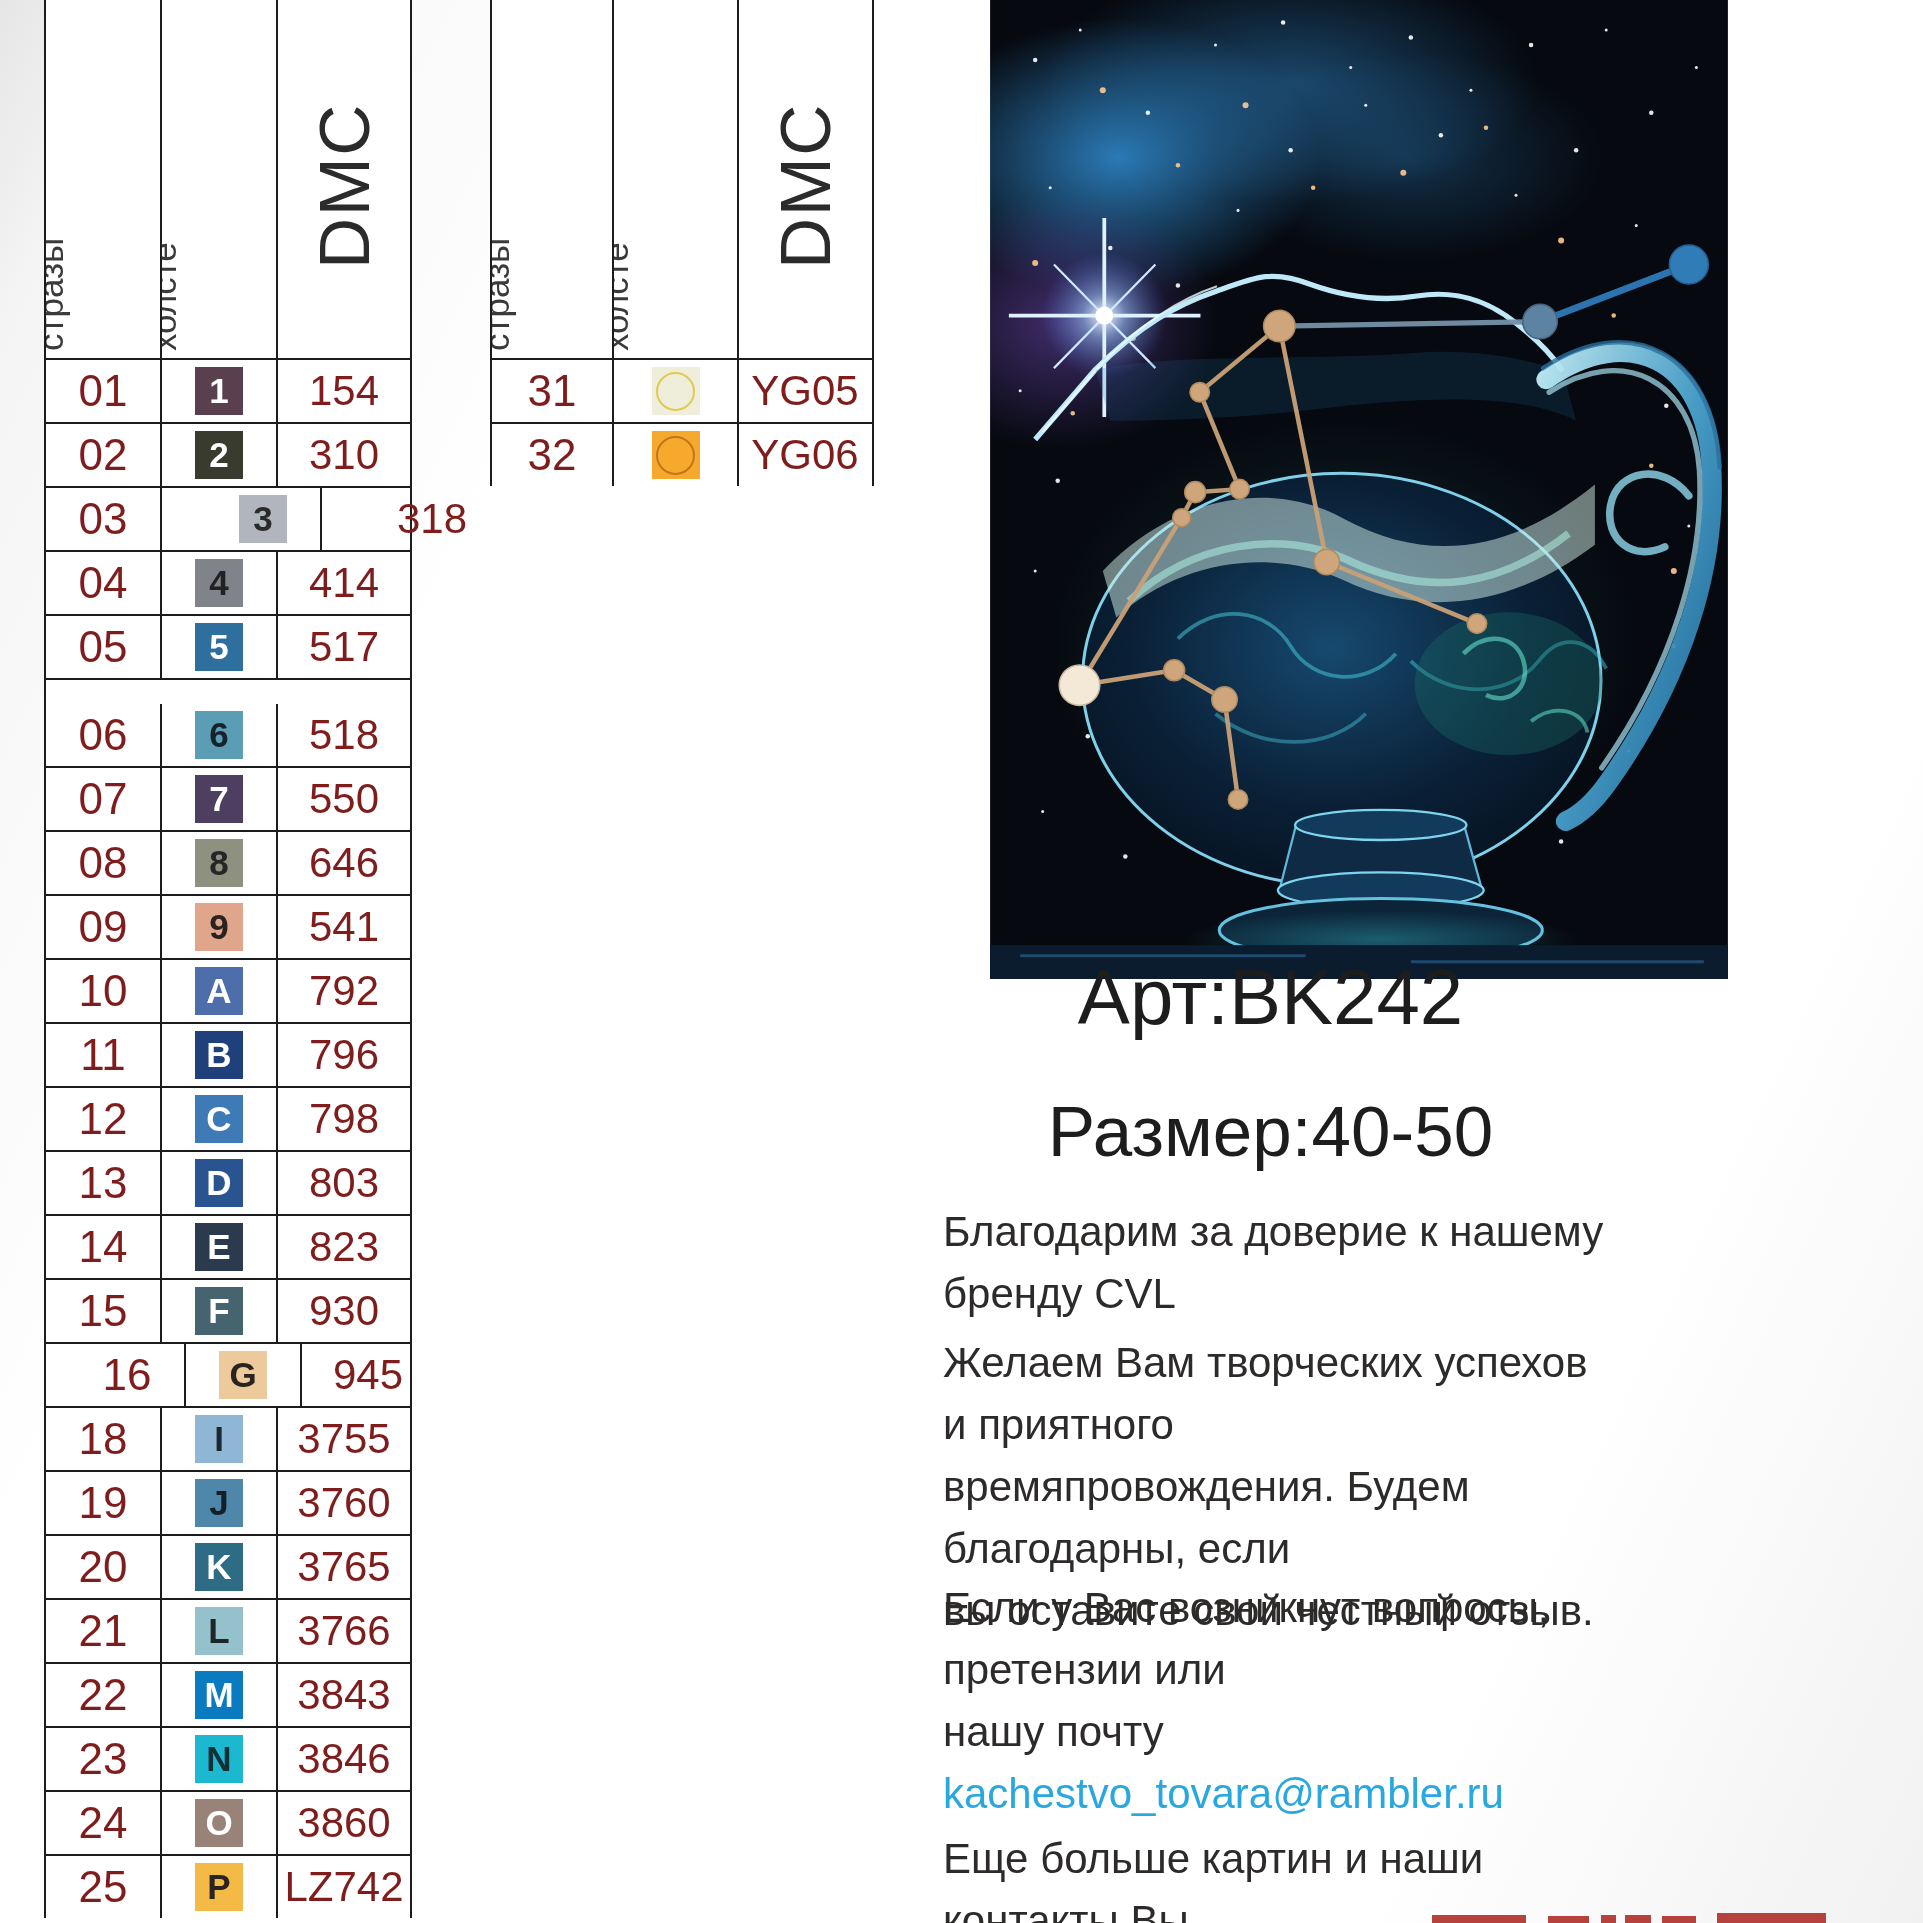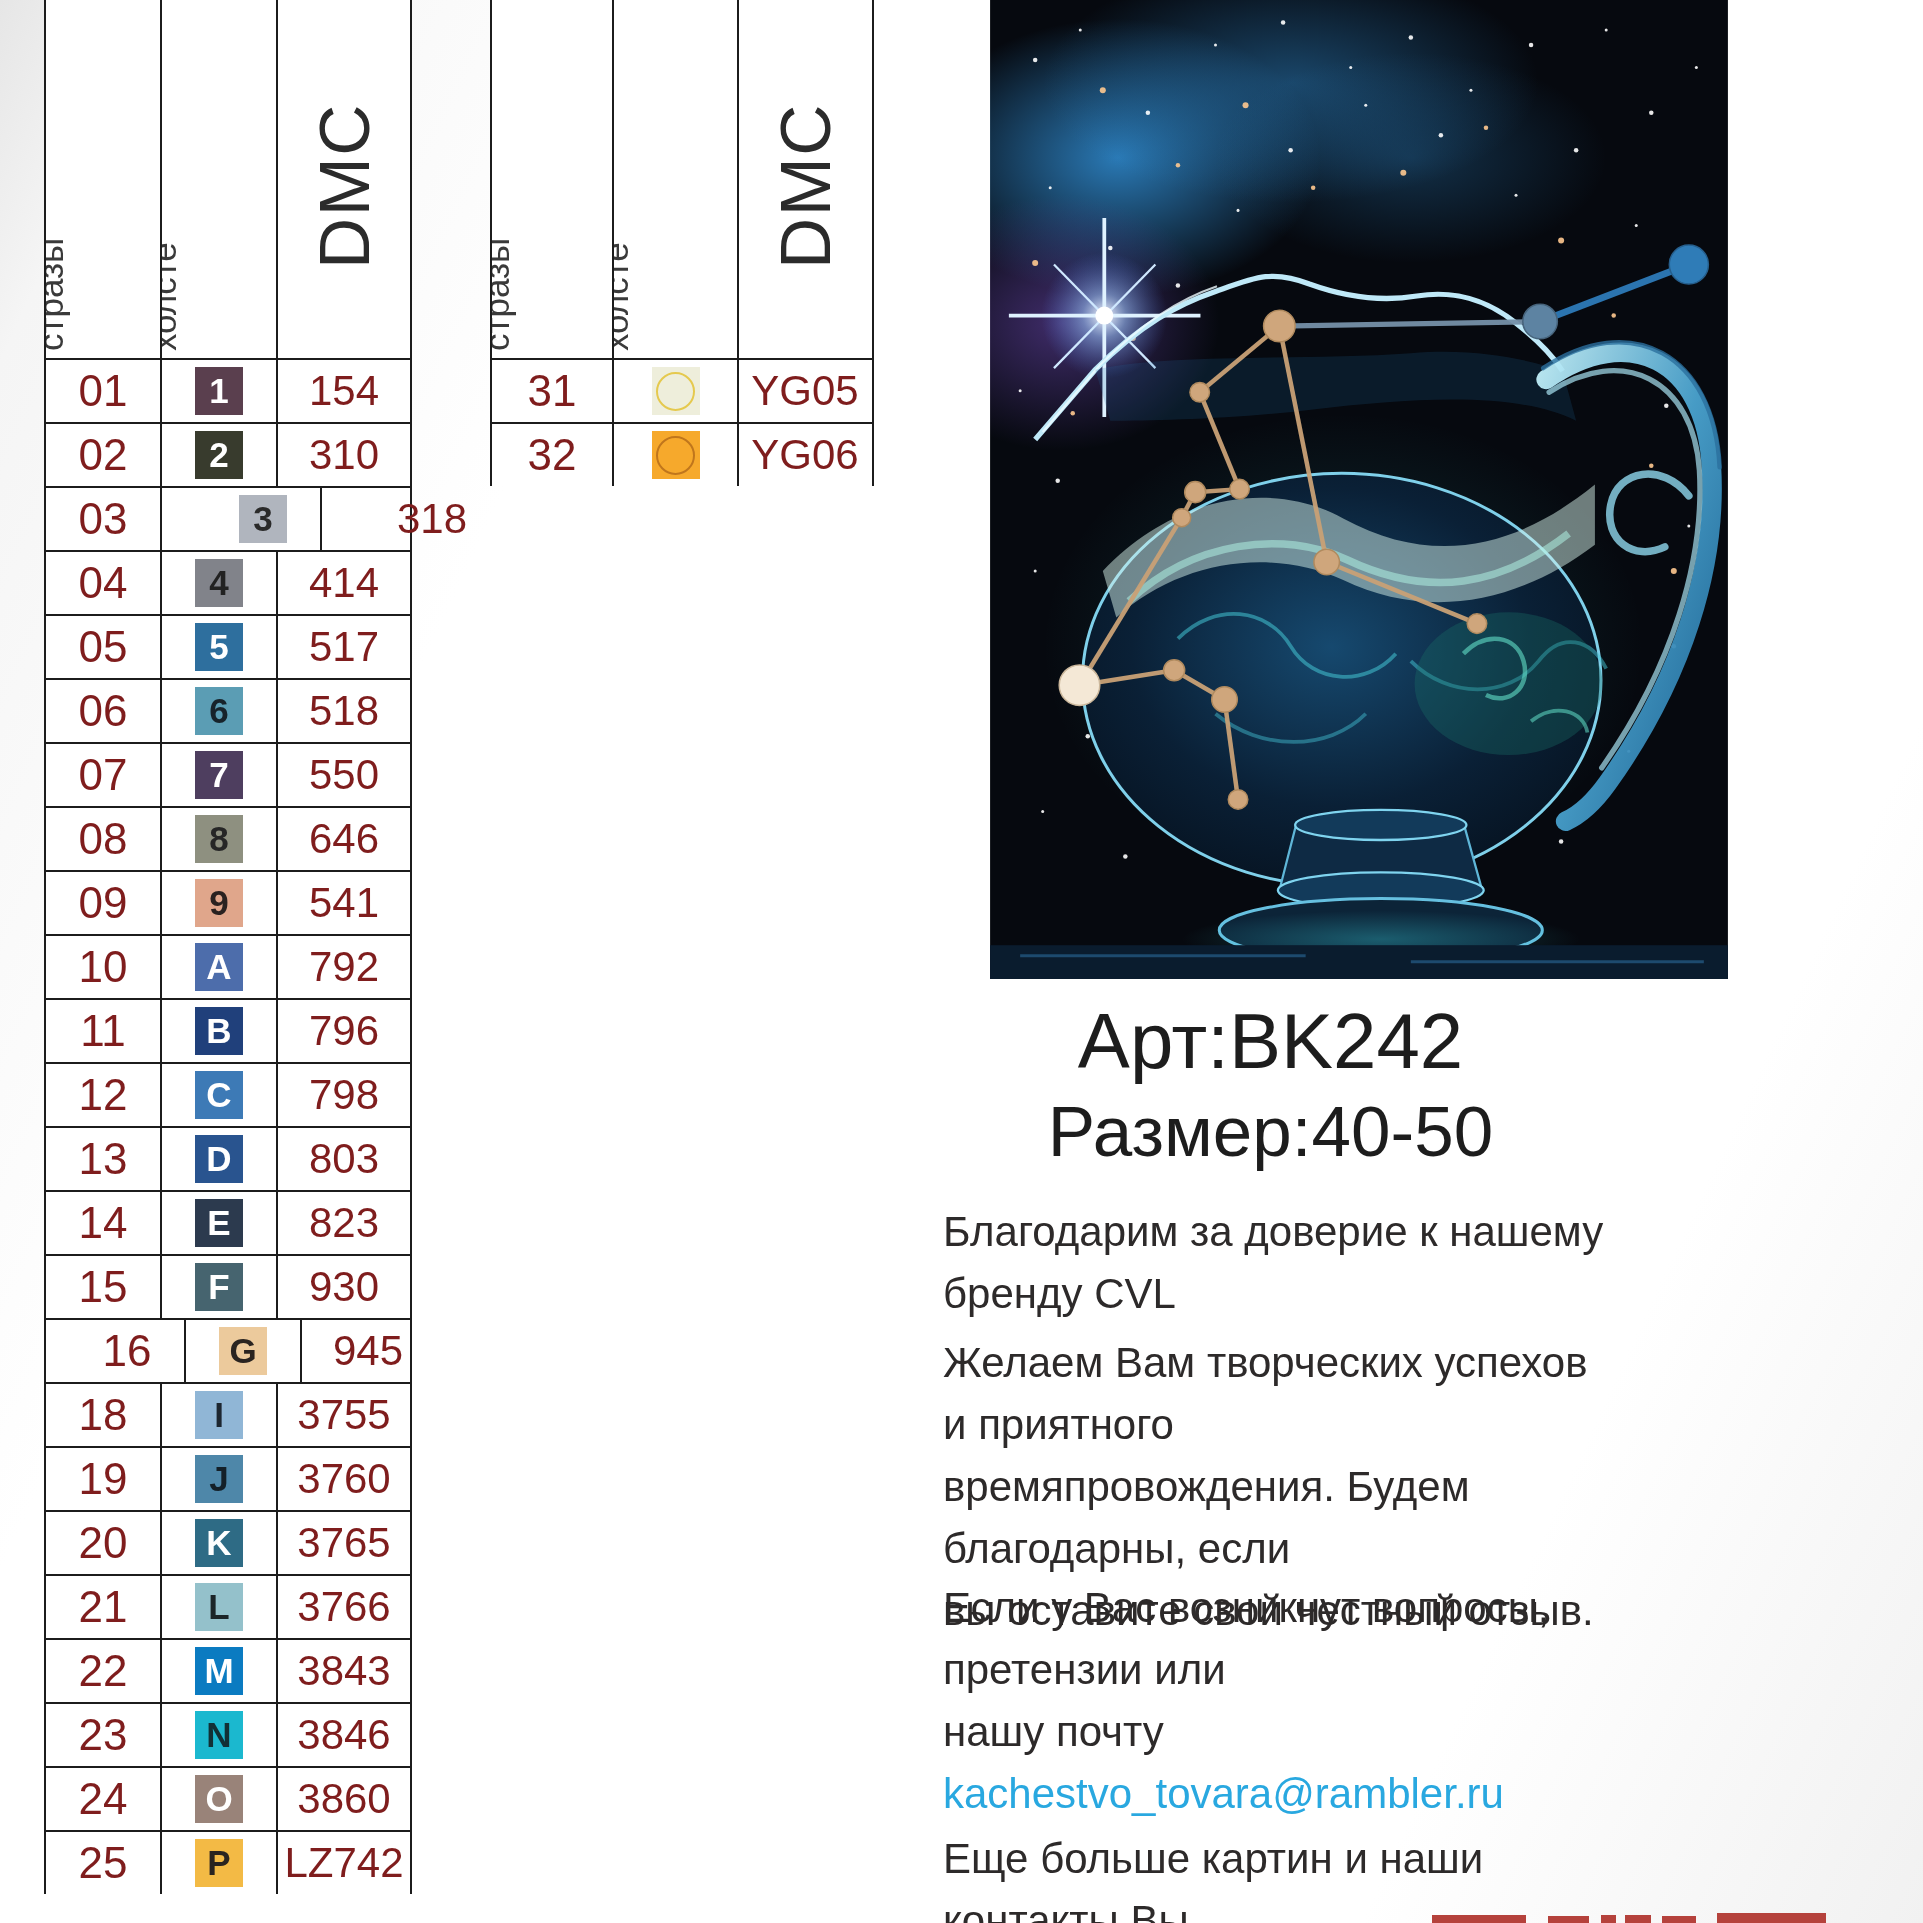--- a/index.html
+++ b/index.html
@@ -20,21 +20,21 @@
   .lg-cell{height:100%;display:flex;align-items:center;justify-content:center;border-right:2.3px solid #1c1c1c;}
   .lg-cell:last-child{border-right:none;}
   .num,.dmc{font-size:44px;color:#7f1d1d;}
   .dmc{font-size:42px;}
   .sq{width:48px;height:48px;display:flex;align-items:center;justify-content:center;
       font-size:35px;font-weight:bold;position:relative;}
   .ring{width:35px;height:35px;border-radius:50%;border:2.3px solid;}
   
   .artwork{position:absolute;left:990px;top:0;width:738px;height:979px;}
   .captions{position:absolute;left:936px;width:669px;text-align:center;color:#1d1d1d;}
-  #cap-art{top:996px;font-size:78px;}
+  #cap-art{top:952px;font-size:78px;}
   #cap-size{top:1091px;font-size:71px;}
   .para{position:absolute;left:943px;width:661px;font-size:42px;line-height:62px;color:#2d2a2a;}
   #para1{top:1201px;}
   #para2{top:1332px;}
   #para3{top:1577px;}
   #para4{top:1828px;}
   .email{color:#29a8e0;text-decoration:none;cursor:pointer;}
   .logo-block{position:absolute;}
 </style>
 </head>
@@ -105,21 +105,21 @@
       <div class="lg-cell">
             <span class="num">05</span>
           </div>
       <div class="lg-cell">
             <span class="sq" style="background: rgb(46, 111, 158); color: rgb(255, 255, 255);">5</span>
           </div>
       <div class="lg-cell">
             <span class="dmc">517</span>
           </div>
     </div>
-        <div class="lg-row" style="height: 62px; grid-template-columns: 116px 116px 132px;">
+        <div class="lg-row" style="height: 62px; grid-template-columns: 116px 116px 132px; margin-top: 24px;">
       <div class="lg-cell">
             <span class="num">06</span>
           </div>
       <div class="lg-cell">
             <span class="sq" style="background: rgb(91, 157, 180); color: rgb(23, 35, 43);">6</span>
           </div>
       <div class="lg-cell">
             <span class="dmc">518</span>
           </div>
     </div>

